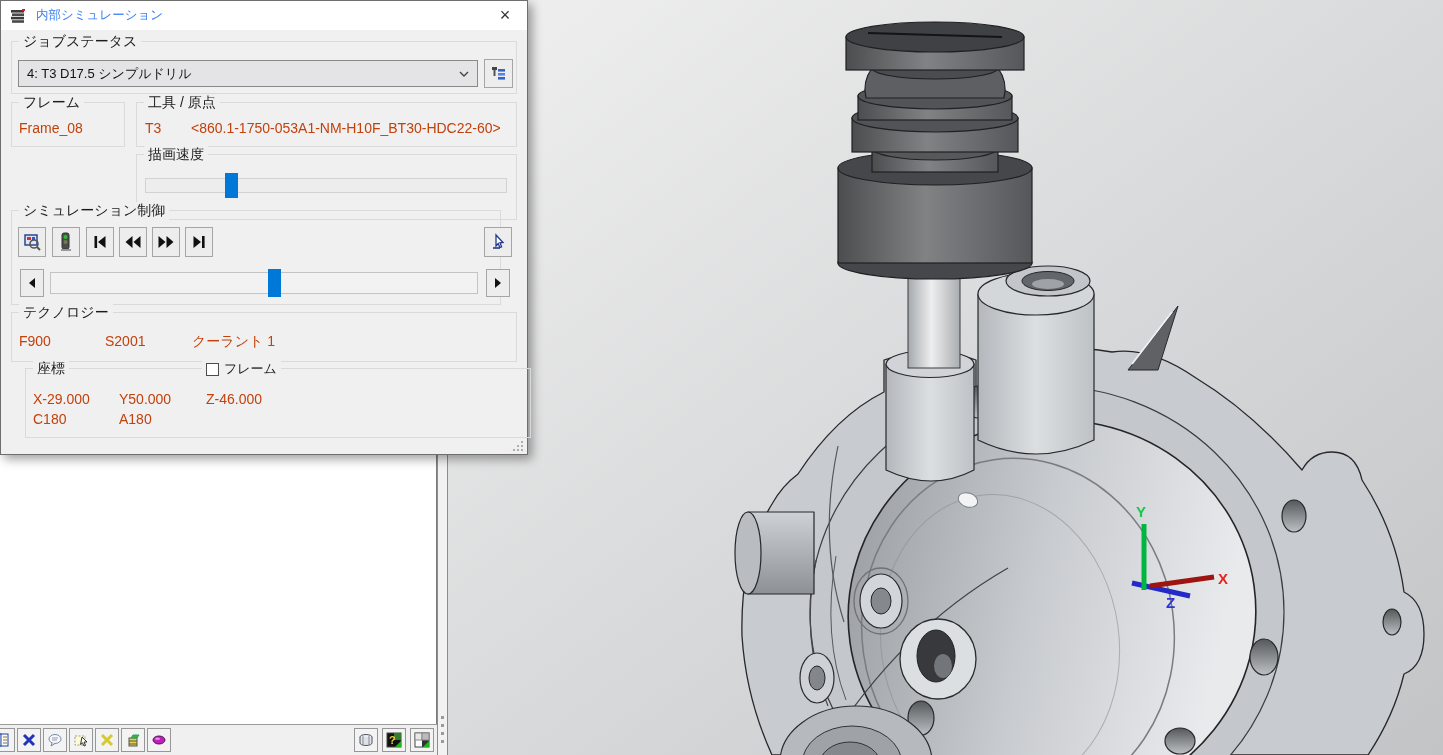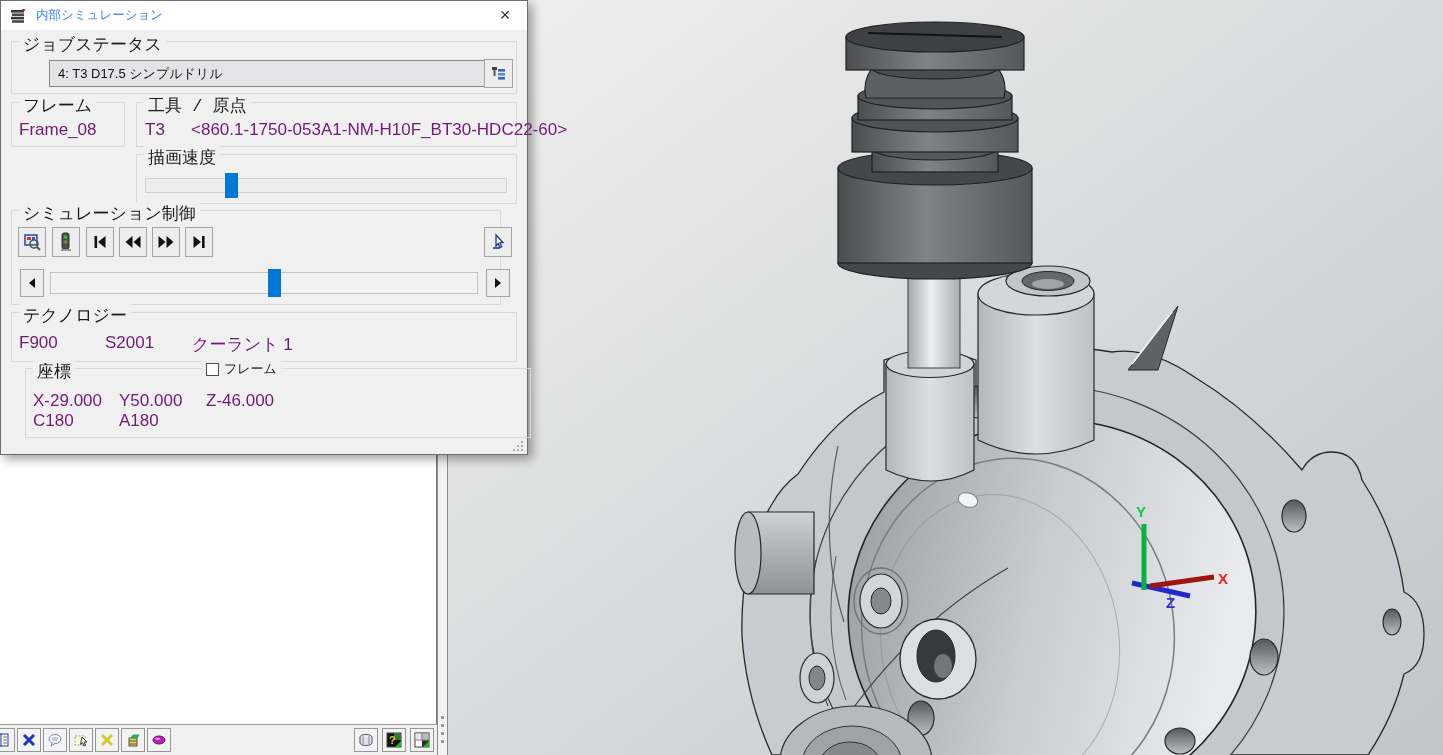--- a/index.html
+++ b/index.html
@@ -31,26 +31,26 @@
   .dialog { position:absolute; left:0; top:0; width:528px; height:455px;
             background:#f0f0f0; border:1px solid #6e6e6e;
             box-shadow:4px 4px 10px rgba(0,0,0,.38); z-index:5; }
   .titlebar { height:29px; background:#ffffff; display:flex; align-items:center; padding:0 9px; }
   .titlebar .ttl { font-size:12.5px; color:#3b82f6; margin-left:8px; }
   .close-btn { margin-left:auto; width:26px; height:24px; display:flex; align-items:center;
                justify-content:center; font-size:18px; color:#333; cursor:default; }
 
   .grp { position:absolute; border:1px solid #dadada; }
   .glabel { position:absolute; top:-9px; left:7px; background:#f0f0f0; padding:0 4px;
-            font-size:17px; color:#1b1b1b; white-space:nowrap;font-family:Liberation Mono, monospace; }
-  .val { position:absolute; font-size:17px; color:#701a75; white-space:nowrap; }
+            font-size:14px; color:#1b1b1b; white-space:nowrap; }
+  .val { position:absolute; font-size:14px; color:#c2410c; white-space:nowrap; }
 
   .combo { position:absolute; left:6px; top:18px; width:460px; height:27px;
            background:#e4e4e6; border:1px solid #898989; display:flex; align-items:center;
-           padding:0 26px 0 8px; font-size:13px; color:#111;margin-left:31px; }
+           padding:0 26px 0 8px; font-size:13px; color:#111; }
   .combo svg { position:absolute; right:8px; top:10px; }
   .sq-btn { position:absolute; background:#ededee; border:1px solid #a5a5a5;
             display:flex; align-items:center; justify-content:center; }
   .sq-btn.toggled { background:#cfe4f5; border-color:#4a90c4; }
 
   .slider-track { position:absolute; background:#ededee; border:1px solid #d2d2d4; }
   .slider-handle { position:absolute; width:13px; background:#0078d7; }
 
   .scroll-track { position:absolute; background:#f2f2f3; border:1px solid #c4c4c6; }
 
@@ -319,21 +319,21 @@
       <span class="val" style="left:7px;top:17px">Frame_08</span>
     </div>
 
     <div class="grp" style="left:135px;top:101px;width:381px;height:45px">
       <span class="glabel">工具 / 原点</span>
       <span class="val" style="left:8px;top:17px">T3</span>
       <span class="val" style="left:54px;top:17px">&lt;860.1-1750-053A1-NM-H10F_BT30-HDC22-60&gt;</span>
     </div>
 
 
-    <div class="grp" style="left:135px;top:153px;width:381px;height:50px">
+    <div class="grp" style="left:135px;top:153px;width:381px;height:66px">
       <span class="glabel">描画速度</span>
       <div class="slider-track" style="left:8px;top:23px;width:362px;height:15px">
         <div class="slider-handle" style="height: 25px; top: -6px; left: 22%;"></div>
       </div>
     </div>
 
     <div class="grp" style="left:10px;top:209px;width:490px;height:95px">
       <span class="glabel">シミュレーション制御</span>
       <div class="sq-btn" style="left:6px;top:16px;width:28px;height:30px">
         <svg width="18" height="18">

